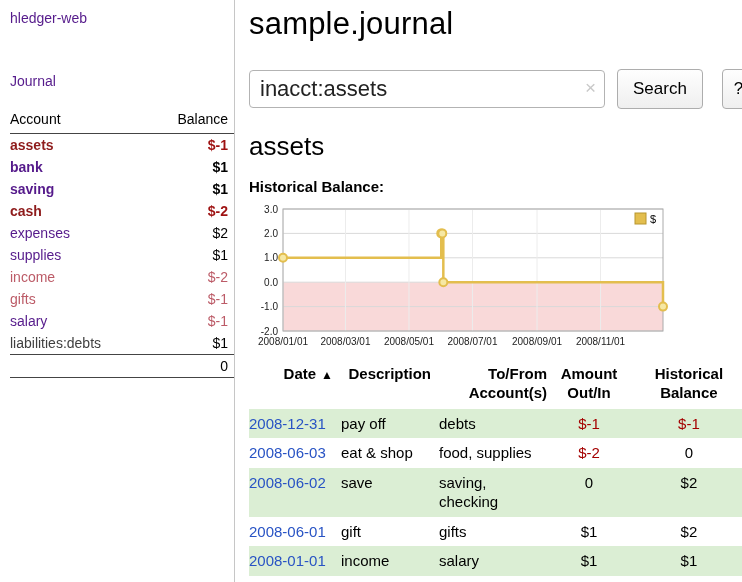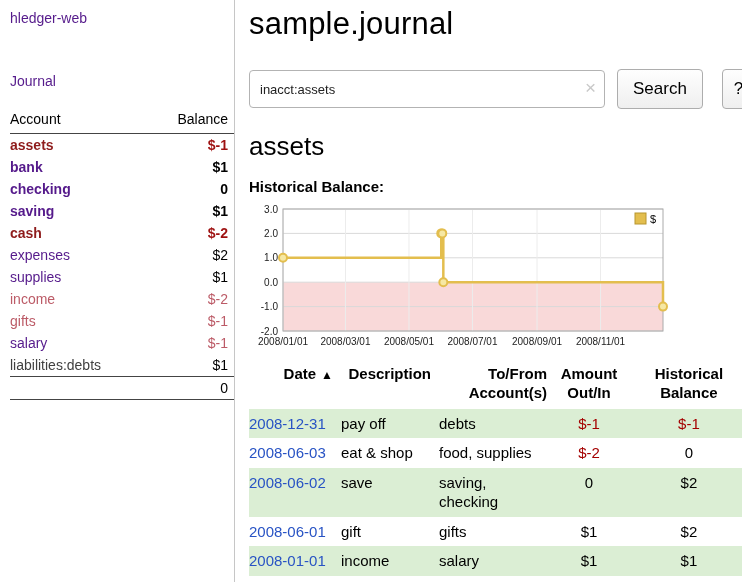--- a/index.html
+++ b/index.html
@@ -40,21 +40,21 @@
   td.btone-pink { color:#BC5B67; }
   tr.total-row td { border-top:1px solid #444; border-bottom:1px solid #444; }
 
   
   main { flex:1; padding:0 8px 0 14px; }
   h1 { font-size:31px; font-weight:400; margin:6px 0 0; letter-spacing:0.2px; }
   .search-row { display:flex; align-items:center; margin-top:27px; }
   .search-box { position:relative; width:356px; }
   .search-box input {
     width:100%; height:38px; border:1px solid #b3b3b3; border-radius:4px;
-    padding:0 32px 0 10px; font-size:13px; font-family:inherit; color:#222;
+    padding:0 32px 0 10px; font-size:22px; font-family:inherit; color:#222;
   }
   .clear-x { position:absolute; right:9px; top:7px; font-size:19px; color:#c9c9c9; cursor:pointer; }
   .btn {
     height:40px; border:1px solid #adadad; border-radius:4px;
     background:linear-gradient(#fefefe,#efefef);
     font-size:17px; font-family:inherit; padding:0 15px; color:#000; cursor:pointer;
   }
   .search-btn { margin-left:12px; }
   .help-btn { margin-left:19px; width:33px; padding:0; }
   h2 { font-size:26px; font-weight:400; margin:22px 0 0; }
@@ -95,24 +95,20 @@
         </tr>
       </thead>
       <tbody id="accounts-body">
           <tr>
             <td class="ind0 bold"><a class="acct tone-red">assets</a></td>
             <td class="bal btone-red bold">$-1</td>
           </tr>
           <tr>
             <td class="ind1 bold"><a class="acct tone-purple">bank</a></td>
             <td class="bal btone-plain bold">$1</td>
-          </tr>
-          <tr>
-            <td class="ind2 bold"><a class="acct tone-purple">checking</a></td>
-            <td class="bal btone-plain bold">0</td>
           </tr>
           <tr>
             <td class="ind2 bold"><a class="acct tone-purple">saving</a></td>
             <td class="bal btone-plain bold">$1</td>
           </tr>
           <tr>
             <td class="ind1 bold"><a class="acct tone-red">cash</a></td>
             <td class="bal btone-red bold">$-2</td>
           </tr>
           <tr>

